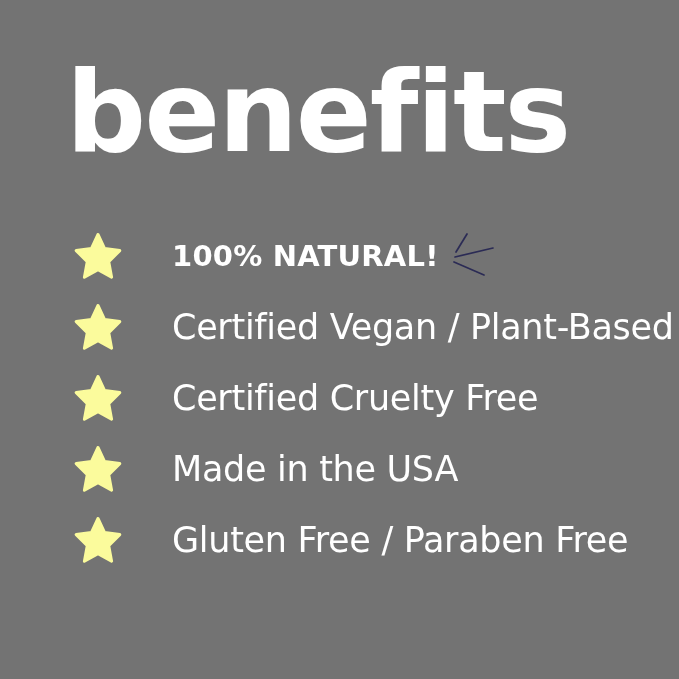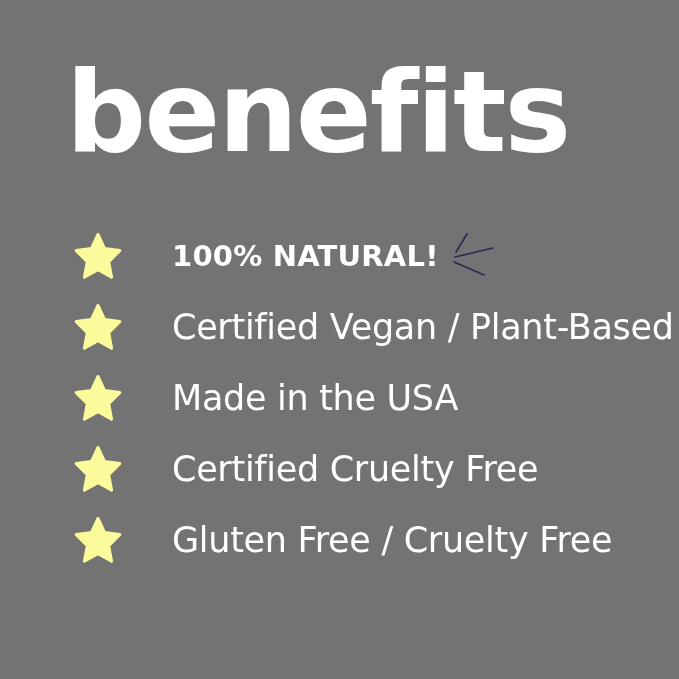--- a/index.html
+++ b/index.html
@@ -124,32 +124,32 @@
       <svg class="star-icon" viewBox="0 0 48 46">
         <path d="M24 1.5 L30.6 15.6 L45.8 17.6 L34.7 28.6 L37.6 44.2 L24 36.6 L10.4 44.2 L13.3 28.6 L2.2 17.6 L17.4 15.6 Z" fill="#fbfb9c" stroke="#fbfb9c" stroke-width="3" stroke-linejoin="round"></path>
       </svg>
       <span class="benefit-label">Certified Vegan / Plant-Based</span>
     </li>
 
     <li class="benefit-row">
       <svg class="star-icon" viewBox="0 0 48 46">
         <path d="M24 1.5 L30.6 15.6 L45.8 17.6 L34.7 28.6 L37.6 44.2 L24 36.6 L10.4 44.2 L13.3 28.6 L2.2 17.6 L17.4 15.6 Z" fill="#fbfb9c" stroke="#fbfb9c" stroke-width="3" stroke-linejoin="round"></path>
       </svg>
-      <span class="benefit-label">Made in the USA</span>
+      <span class="benefit-label">Certified Cruelty Free</span>
     </li>
 
     <li class="benefit-row">
       <svg class="star-icon" viewBox="0 0 48 46">
         <path d="M24 1.5 L30.6 15.6 L45.8 17.6 L34.7 28.6 L37.6 44.2 L24 36.6 L10.4 44.2 L13.3 28.6 L2.2 17.6 L17.4 15.6 Z" fill="#fbfb9c" stroke="#fbfb9c" stroke-width="3" stroke-linejoin="round"></path>
       </svg>
-      <span class="benefit-label">Certified Cruelty Free</span>
+      <span class="benefit-label">Made in the USA</span>
     </li>
 
 
     <li class="benefit-row">
       <svg class="star-icon" viewBox="0 0 48 46">
         <path d="M24 1.5 L30.6 15.6 L45.8 17.6 L34.7 28.6 L37.6 44.2 L24 36.6 L10.4 44.2 L13.3 28.6 L2.2 17.6 L17.4 15.6 Z" fill="#fbfb9c" stroke="#fbfb9c" stroke-width="3" stroke-linejoin="round"></path>
       </svg>
-      <span class="benefit-label">Gluten Free / Cruelty Free</span>
+      <span class="benefit-label">Gluten Free / Paraben Free</span>
     </li>
 
   </ul>
 </div>
 
 </body></html>

